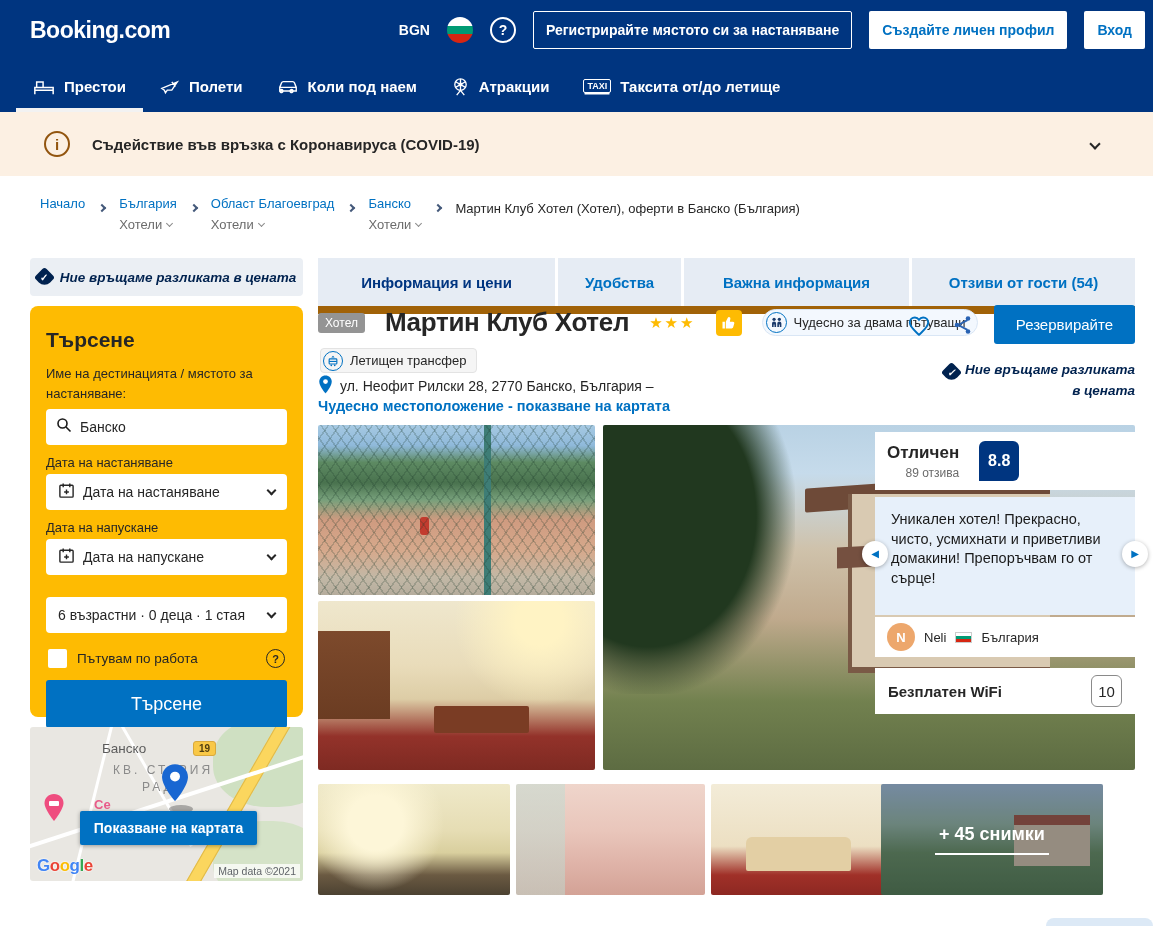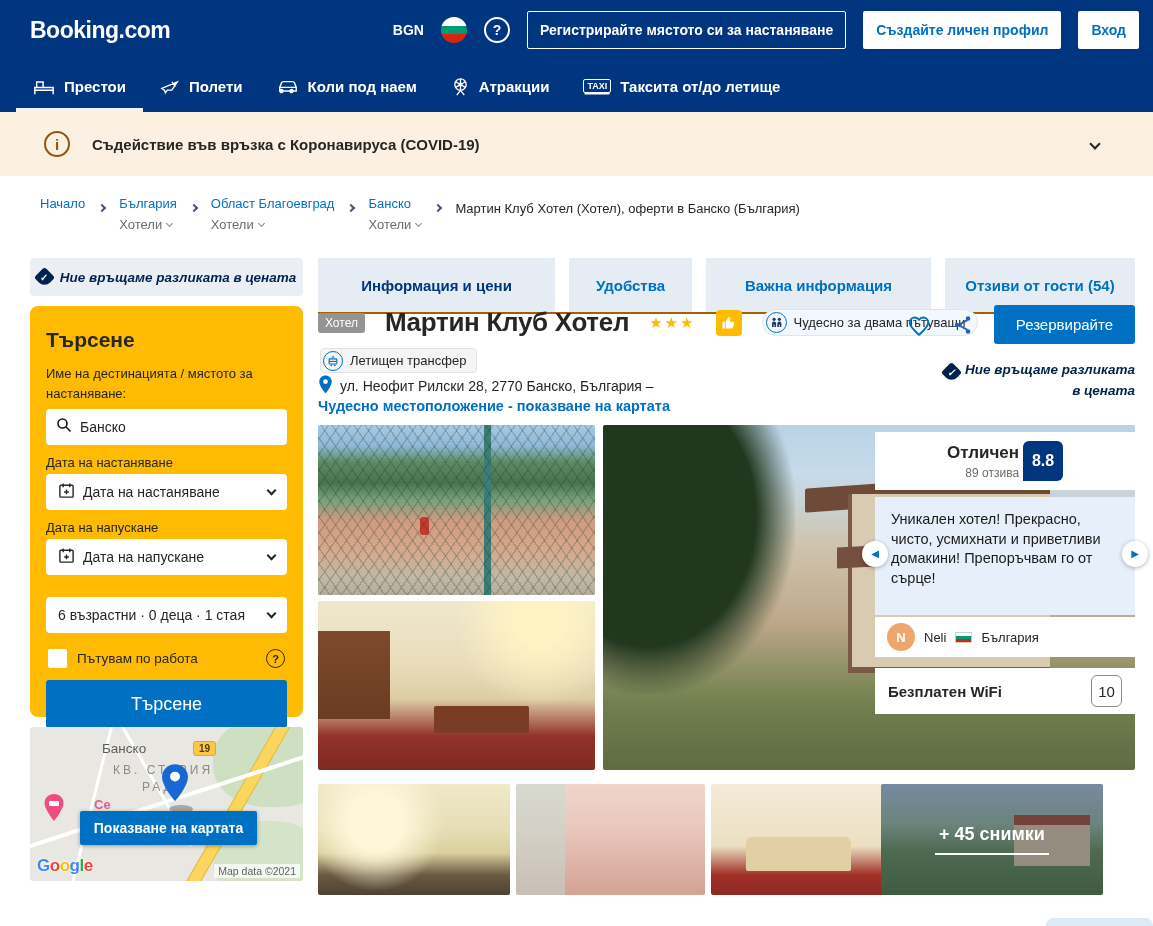--- a/index.html
+++ b/index.html
@@ -1,21 +1,21 @@
 <!DOCTYPE html>
 <html><head>
 <meta charset="utf-8">
 <style>
   * { box-sizing: border-box; margin: 0; padding: 0; }
   html,body { width:1153px; height:926px; overflow:hidden; background:#fff;
     font-family:"Liberation Sans", sans-serif; position:relative; }
 
   
   .header { position:absolute; top:0; left:0; width:1153px; height:60px; background:#003580;
-    display:flex; align-items:center; padding:0 14px 0 30px; }
+    display:flex; align-items:center; padding:0 8px 0 30px; }
   .logo { color:#fff; font-size:23px; font-weight:700; letter-spacing:-0.5px; cursor:pointer; }
   .header-right { margin-left:auto; display:flex; align-items:center; gap:17px; }
   .currency { color:#fff; font-weight:700; font-size:14px; cursor:pointer;text-align:center; }
   .flag { width:26px; height:26px; border-radius:50%; cursor:pointer;
     background:linear-gradient(to bottom,#ffffff 0 34%,#009b74 34% 67%,#d62612 67% 100%); }
   .help-circle { width:26px; height:26px; border-radius:50%; border:2px solid #fff; color:#fff;
     display:flex; align-items:center; justify-content:center; font-size:14px; font-weight:700; cursor:pointer; }
   .btn-outline-white { background:#003580; border:1px solid #fff; border-radius:2px; color:#fff;
     font-weight:700; font-size:14px; padding:10px 12px; cursor:pointer; font-family:inherit; }
   .btn-white { background:#fff; border:none; border-radius:2px; color:#0071c2;
@@ -102,22 +102,22 @@
   .poi-pink { position:absolute; font-size:13px; font-weight:700; color:#e85c8a; }
   .map-btn { position:absolute; left:50px; top:84px; width:177px; height:34px; background:#0071c2; border:none;
     border-radius:2px; color:#fff; font-size:14px; font-weight:700; cursor:pointer; font-family:inherit;
     box-shadow:0 1px 4px rgba(0,0,0,.35); }
   .gmap-logo { position:absolute; left:7px; bottom:5px; font-size:17px; font-weight:700; cursor:pointer;
     text-shadow:0 0 2px #fff, 0 0 2px #fff; letter-spacing:-0.5px; }
   .map-attr { position:absolute; right:3px; bottom:3px; font-size:10.5px; color:#5f6368;
     background:rgba(255,255,255,.75); padding:1px 4px; }
 
   
-  .tabs { position:absolute; top:258px; left:318px; width:817px; height:56px; display:flex; gap:14px;
-    border-bottom:2px solid #a16207; }
+  .tabs { position:absolute; top:258px; left:318px; width:817px; height:56px; display:flex; gap:3px;
+    border-bottom:8px solid #a16207; }
   .tab { background:#e6ecf4; display:flex; align-items:center; justify-content:center; font-size:15px;
     font-weight:700; color:#0071c2; cursor:pointer; }
   .tab.active { color:#003580; }
 
   
   .title-row { position:absolute; top:307px; left:318px; display:flex; align-items:center; gap:20px; }
   .type-badge { background:#949494; color:#fff; font-size:12px; padding:3px 7px; border-radius:3px; }
   .hotel-name { font-size:26px; font-weight:700; color:#262626; letter-spacing:-0.3px; }
   .stars { color:#febb02; font-size:15px; letter-spacing:2px; }
   .thumb-badge { width:26px; height:26px; background:#febb02; border-radius:4px; display:flex;
@@ -166,21 +166,21 @@
     background:radial-gradient(ellipse at 40% 40%, #21381f 0 52%, rgba(33,56,31,0) 72%); }
   .roof1 { position:absolute; left:38%; top:16%; width:46%; height:7%; background:#6e4a38; transform:skewY(-4deg); border-radius:2px; }
   .roof2 { position:absolute; left:44%; top:34%; width:40%; height:6%; background:#755040; transform:skewY(-3deg); }
   .facade { position:absolute; left:46%; top:20%; width:38%; height:52%; background:#d9cab2;
     border-left:4px solid #7a5a46; border-bottom:6px solid #7a5a46; }
   .hotel-sign { position:absolute; left:58%; top:46%; width:13%; height:5%; background:#2c2620; color:#d8c79a;
     font-size:7px; display:flex; align-items:center; justify-content:center; letter-spacing:1px; }
 
   
   .ov-card { position:absolute; right:0; width:260px; background:#fff; }
-  .ov-rating { top:7px; height:58px; display:flex; align-items:center; justify-content:center; gap:4px; padding:0 12px; cursor:pointer; }
+  .ov-rating { top:7px; height:58px; display:flex; align-items:center; justify-content:flex-start; gap:20px; padding:0 12px; cursor:pointer; }
   .ov-rating-text { text-align:right; }
   .ov-rating-label { font-size:17px; font-weight:700; color:#262626; }
   .ov-rating-count { font-size:12px; color:#6b6b6b; margin-top:3px; }
   .score-badge { width:40px; height:40px; background:#003580; border-radius:6px 6px 6px 0; color:#fff;
     font-size:16px; font-weight:700; display:flex; align-items:center; justify-content:center; }
   .ov-quote { top:72px; height:118px; background:#e7f0fa; padding:13px 16px; font-size:14.5px; color:#1a1a1a;
     line-height:1.35; }
   .car-arrow { position:absolute; width:26px; height:26px; border-radius:50%; background:#fff; color:#0071c2;
     box-shadow:0 1px 4px rgba(0,0,0,.3); display:flex; align-items:center; justify-content:center;
     font-size:10px; cursor:pointer; top:44px; }

